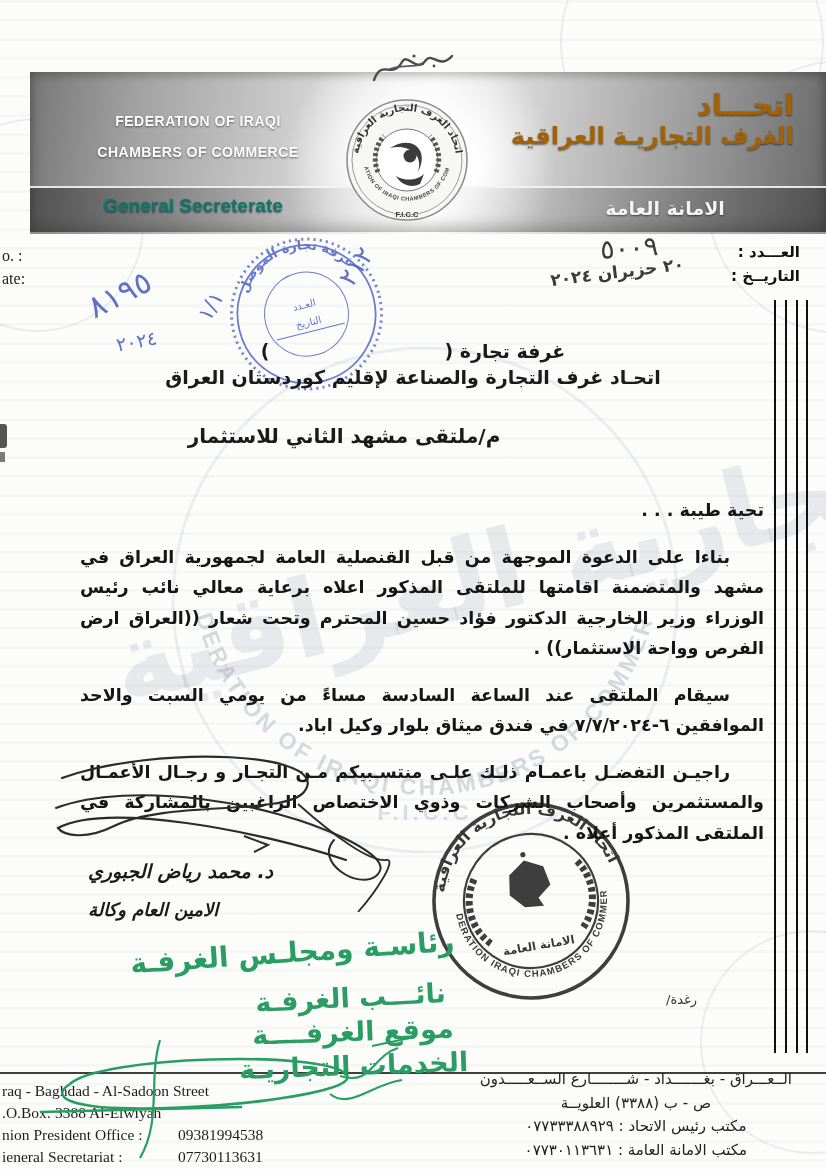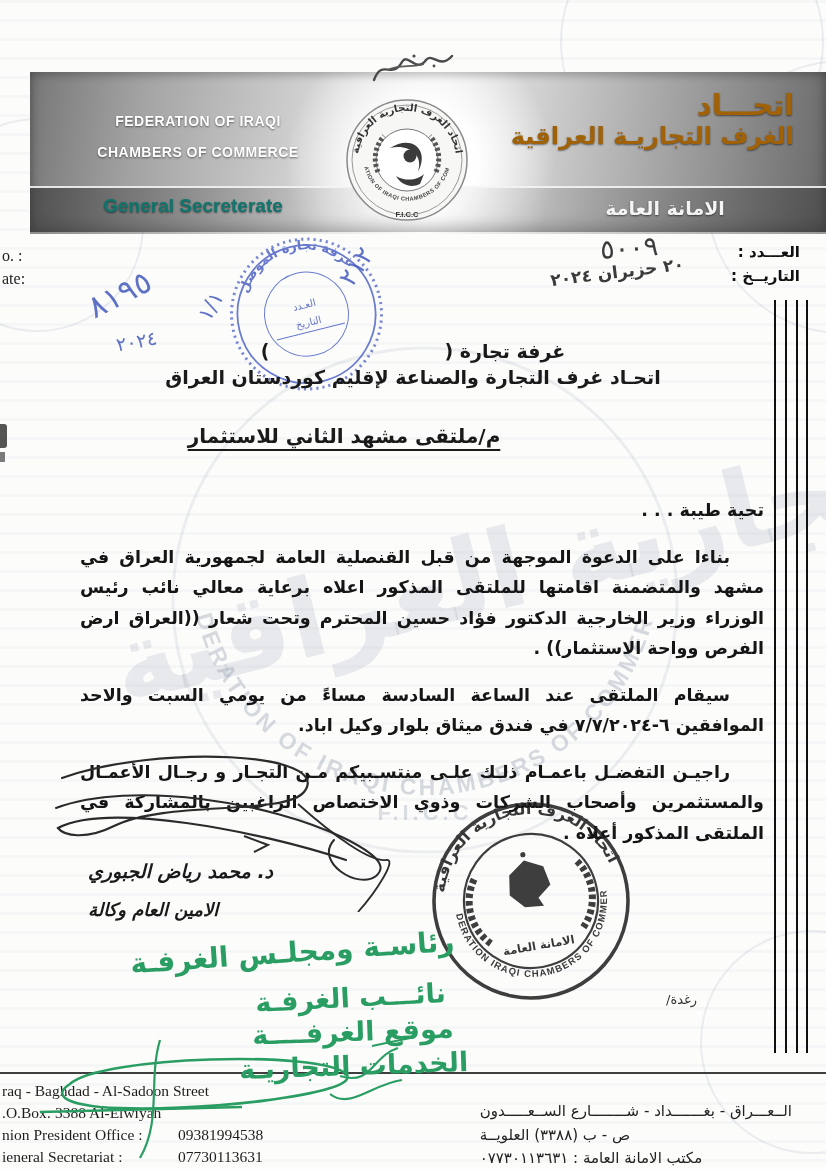--- a/index.html
+++ b/index.html
@@ -42,21 +42,21 @@
   .bs2{left:336px;top:252px;font-size:25px;letter-spacing:7px;transform:rotate(-56deg);}
   .bs3{left:196px;top:294px;font-size:21px;transform:rotate(-60deg);}
   .bs4{left:116px;top:330px;font-size:19px;letter-spacing:3px;transform:rotate(-10deg);}
   
   .to1{left:0;top:340px;width:826px;display:flex;justify-content:center;direction:rtl;z-index:2;
       font-size:19px;font-weight:bold;font-family:"DejaVu Sans",sans-serif;}
   .to1 .gap{width:175px;}
   .to2{left:0;top:366px;width:826px;text-align:center;direction:rtl;font-size:19px;font-weight:bold;z-index:2;
       font-family:"DejaVu Sans",sans-serif;}
   .subject{left:0;top:424px;width:688px;text-align:center;direction:rtl;font-size:20px;font-weight:bold;z-index:2;
-      text-decoration:underline;text-underline-offset:6px;font-family:"DejaVu Sans",sans-serif;}
+      text-underline-offset:6px;font-family:"DejaVu Sans",sans-serif;}
   
   .body{left:64px;top:479px;width:716px;direction:rtl;text-align:justify;z-index:2;
       font-size:17.5px;line-height:30.5px;font-weight:700;color:#151515;font-family:"DejaVu Sans",sans-serif;}
   .body p{margin:16px;text-indent:34px;}
   .body .greet{text-indent:0;}
   
   .sig{left:46px;top:744px;width:372px;height:168px;z-index:3;}
   .sig-name{left:88px;top:860px;width:274px;text-align:left;direction:rtl;z-index:3;
       font-family:"DejaVu Sans",sans-serif;font-weight:bold;font-style:italic;}
   .sig-name .n1{font-size:19px;}
@@ -70,21 +70,21 @@
   .gn2{right:380px;top:982px;font-size:27px;transform:rotate(-3deg);}
   .gn3{right:372px;top:1016px;font-size:27px;transform:rotate(-2deg);}
   .gn4{right:358px;top:1050px;font-size:27px;transform:rotate(-2deg);}
   .clerk{left:666px;top:992px;font-size:13px;direction:rtl;color:#333;z-index:2;font-family:"DejaVu Sans",sans-serif;}
   .gscrib{left:40px;top:1038px;width:410px;height:128px;z-index:5;}
   
   .fline{left:0;top:1072px;width:826px;height:2px;background:#3f3f3f;z-index:2;}
   .foot-en{left:2px;top:1080px;z-index:2;font-size:15.5px;line-height:22px;color:#1d1d1d;}
   .foot-en .row{display:flex;}
   .foot-en .lab{width:176px;}
-  .foot-ar{right:34px;top:1100px;z-index:2;direction:rtl;text-align:left;font-size:15px;line-height:23.5px;
+  .foot-ar{right:34px;top:1068px;z-index:2;direction:rtl;text-align:center;font-size:15px;line-height:23.5px;
       color:#222;font-family:"DejaVu Sans",sans-serif;}
   
   .vl{position:absolute;top:300px;height:753px;width:2px;background:#0f0f0f;z-index:2;}
   .wm-callig{left:95px;top:455px;z-index:1;font-size:108px;font-weight:bold;direction:rtl;white-space:nowrap;
       color:rgba(148,160,178,.20);transform:rotate(-14deg);font-family:"DejaVu Sans",sans-serif;}
   .wm-circ{left:105px;top:280px;width:640px;height:640px;z-index:1;}
   .wm-ring{position:absolute;border:2px solid rgba(150,162,178,.17);border-radius:50%;z-index:0;}
   .edge-mark{left:0;top:424px;width:7px;height:24px;background:#2a2a2a;opacity:.8;z-index:2;border-radius:0 3px 3px 0;}
   .edge-mark2{left:0;top:452px;width:5px;height:10px;background:#444;opacity:.7;z-index:2;}
 </style>
@@ -248,20 +248,21 @@
          <span>09381994538</span>
       </div>
     <div class="row">
         <span class="lab">ieneral Secretariat :</span>
          <span>07730113631</span>
       </div>
   </div>
   <div class="abs foot-ar">
     <div>الــعـــراق - بغـــــــداد - شــــــــارع الســعـــــدون</div>
     <div>ص - ب (٣٣٨٨) العلويــة</div>
+    <div>مكتب رئيس الاتحاد : ٠٧٧٣٣٣٨٨٩٢٩</div>
     <div>مكتب الامانة العامة : ٠٧٧٣٠١١٣٦٣١</div>
   </div>
 
   <div class="vl" style="left:774px;"></div>
   <div class="vl" style="left:785px;"></div>
   <div class="vl" style="left:796px;"></div>
   <div class="vl" style="left:806px;"></div>
   <div class="abs edge-mark"></div>
   <div class="abs edge-mark2"></div>
 

